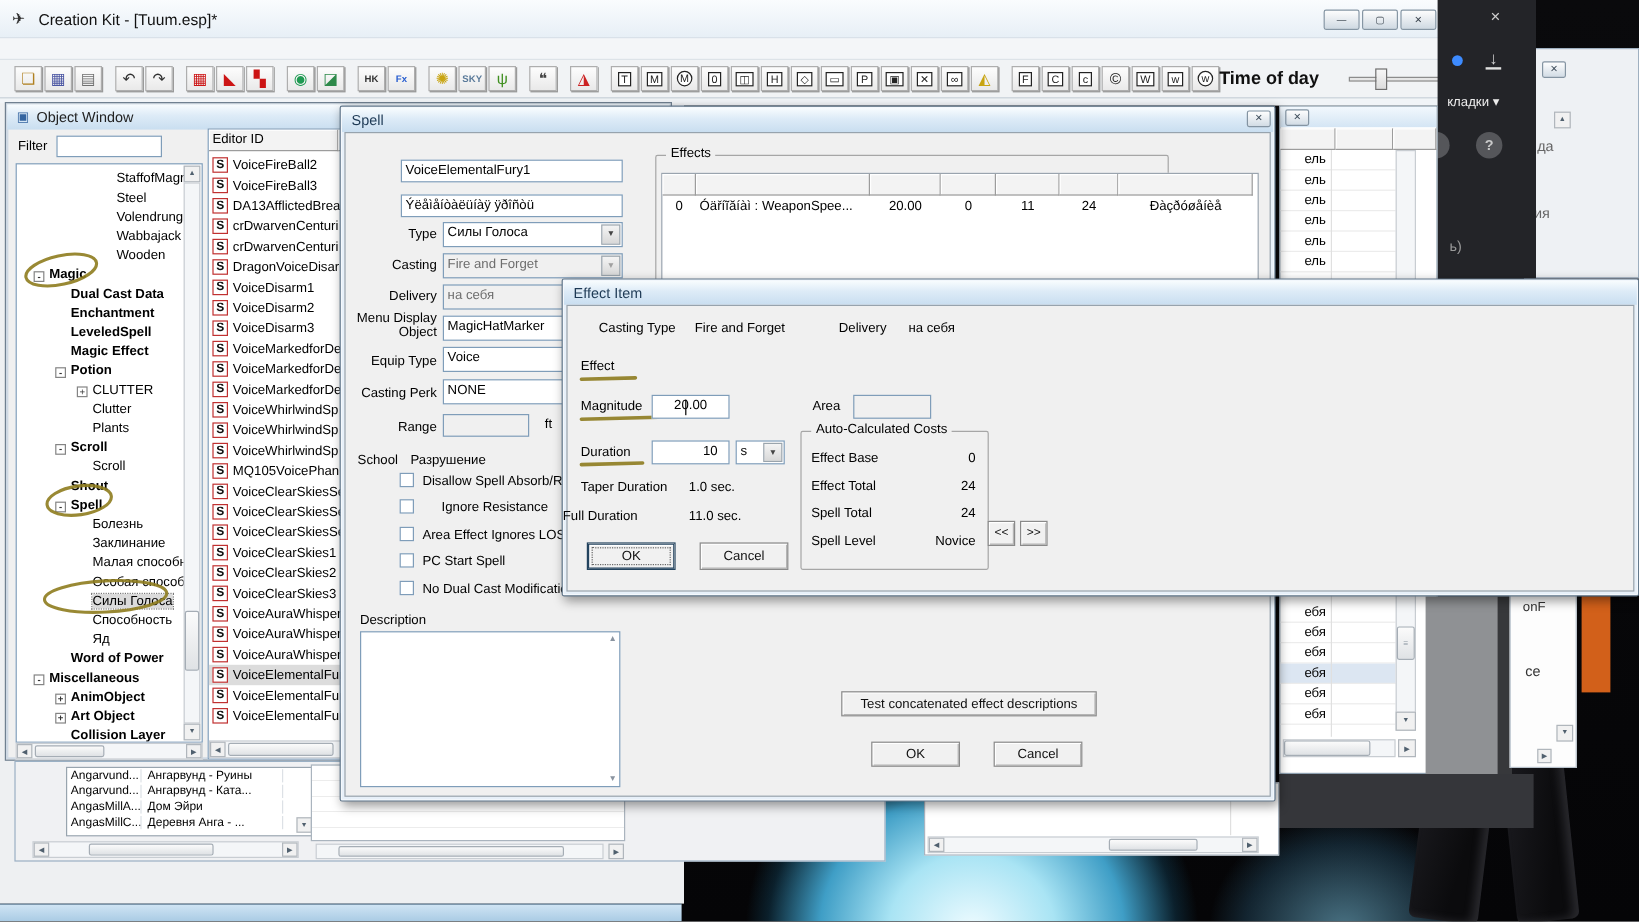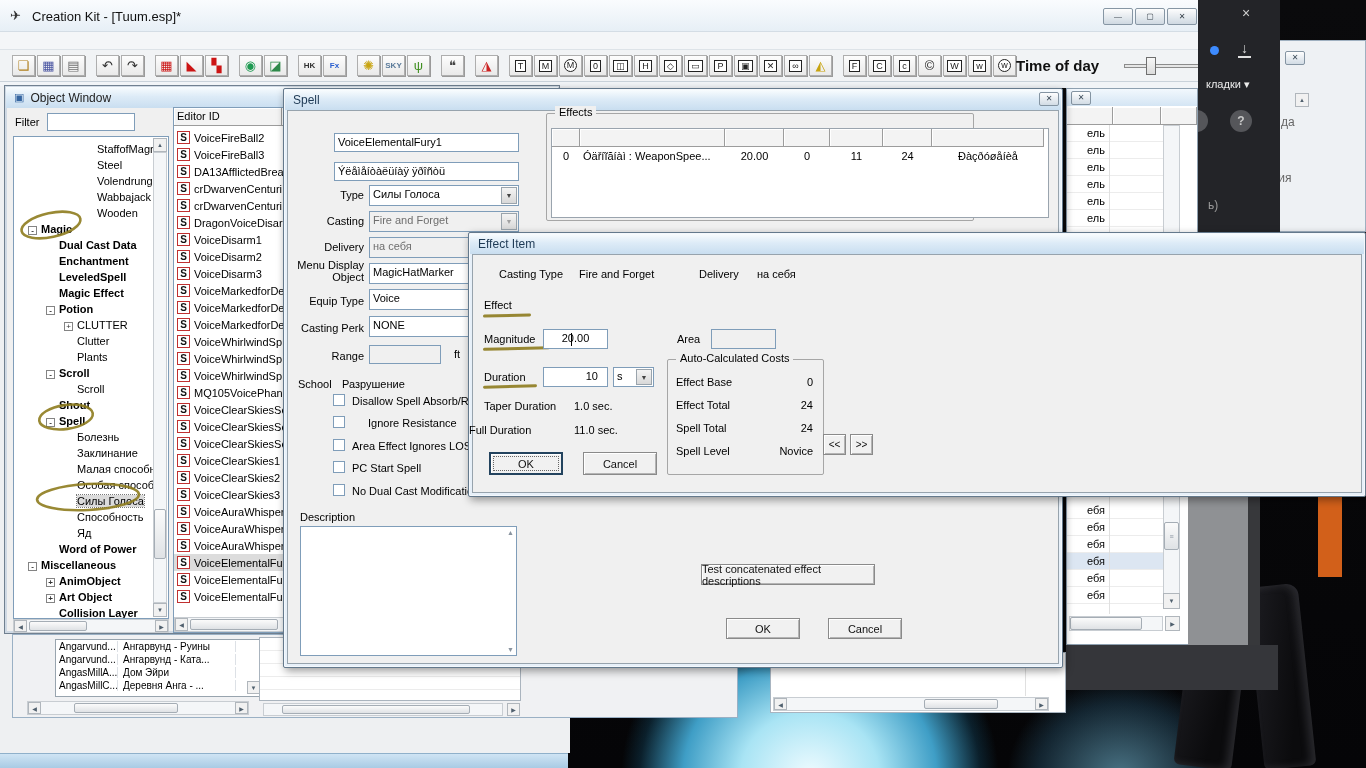--- a/index.html
+++ b/index.html
@@ -181,20 +181,26 @@
     <div class="thumb" style="left:97px;top:433px;width:15px;height:28px;display:flex;align-items:center;justify-content:center;font-size:7px;color:#8a94a0">≡</div>
     <div class="sbbtn" style="left:96px;top:504px;width:17px;height:16px">▼</div>
     <div class="sbtrack" style="left:2px;top:527px;width:94px;height:15px"></div>
     <div class="thumb" style="left:3px;top:528px;width:72px;height:13px"></div>
     <div class="sbbtn" style="left:98px;top:527px;width:15px;height:15px">▶</div>
   </div>
 
   <div class="abs" style="left:1188px;top:497px;width:70px;height:148px;background:#8f9194;z-index:6"></div>
   <div class="abs" style="left:1248px;top:497px;width:12px;height:192px;background:#37383b;z-index:6"></div>
   <div class="abs" style="left:1066px;top:645px;width:212px;height:45px;background:#35363a;z-index:6"></div>
+  <div class="abs" style="left:1258px;top:495px;width:56px;height:145px;background:#fdfdfd;border:1px solid #b8c2cc;z-index:7">
+    <div class="abs" style="left:10px;top:4px;font-size:11px;color:#333">onF</div>
+    <div class="abs" style="left:12px;top:56px;font-size:12px;color:#333">ce</div>
+    <div class="sbbtn" style="left:38px;top:108px;width:14px;height:14px">▼</div>
+    <div class="sbbtn" style="left:22px;top:128px;width:12px;height:12px">▶</div>
+  </div>
   <div class="abs" style="left:1318px;top:497px;width:24px;height:80px;background:#d2601a;z-index:7"></div>
 
   <div class="abs" id="ck-bars" style="z-index:2">
     <div id="ck-title">
       <span class="abs" style="left:10px;top:8px;font-size:13px;color:#333">✈</span>
       <span class="abs" style="left:32px;top:9px;font-size:13px;color:#111">Creation Kit - [Tuum.esp]*</span>
       <span class="aerobtn" style="left:1103px;top:8px">—</span>
       <span class="aerobtn" style="left:1135px;top:8px">▢</span>
       <span class="aerobtn" style="left:1167px;top:8px">✕</span>
     </div>
@@ -688,21 +694,21 @@
     <div class="abs" style="left:68px;top:373px">PC Start Spell</div>
     <div class="chk" style="left:49px;top:395px"></div>
     <div class="abs" style="left:68px;top:396px">No Dual Cast Modificatio</div>
 
     <div class="abs" style="left:16px;top:422px">Description</div>
     <div class="fld" style="position:absolute;left:16px;top:437px;width:217px;height:130px">
       <span class="abs" style="right:2px;top:2px;font-size:7px;color:#8a94a0">▲</span>
       <span class="abs" style="right:2px;bottom:2px;font-size:7px;color:#8a94a0">▼</span>
     </div>
 
-    <div class="gbox" style="left:262px;top:24px;width:428px;height:108px">
+    <div class="gbox" style="left:262px;top:40px;width:428px;height:108px">
       <span class="glabel">Effects</span>
       <div class="abs" style="left:4px;top:14px;width:498px;height:90px;background:#fff;border:1px solid #9aa4ae;overflow:hidden">
         <div id="fxh">
 
         <span class="hcell c0"></span>
             <span class="hcell c1"></span>
             <span class="hcell c2"></span>
             <span class="hcell c3"></span>
             <span class="hcell c4"></span>
             <span class="hcell c5"></span>
@@ -713,21 +719,21 @@
           <span class="bcell" style="width:145px;justify-content:flex-start;padding-left:3px">Óäříĩăíàì : WeaponSpee...</span>
           <span class="bcell" style="width:59px">20.00</span>
           <span class="bcell" style="width:46px">0</span>
           <span class="bcell" style="width:53px">11</span>
           <span class="bcell" style="width:49px">24</span>
           <span class="bcell" style="width:112px">Ðàçðóøåíèå</span>
         </div>
       </div>
     </div>
 
-    <div class="btn" style="position:absolute;left:417px;top:475px;width:174px;height:21px">Test concatenated effect descriptions</div>
+    <div class="btn" style="position:absolute;left:417px;top:487px;width:213px;height:21px">Test concatenated effect descriptions</div>
     <div class="btn" style="position:absolute;left:442px;top:529px;width:74px;height:21px">OK</div>
     <div class="btn" style="position:absolute;left:544px;top:529px;width:74px;height:21px">Cancel</div>
   </div>
 
   <div class="dlg" style="left:468px;top:232px;width:898px;height:265px;z-index:12">
     <div class="dtb">
         <span>Effect Item</span>
       </div>
     <div class="dlg-body"></div>
 

